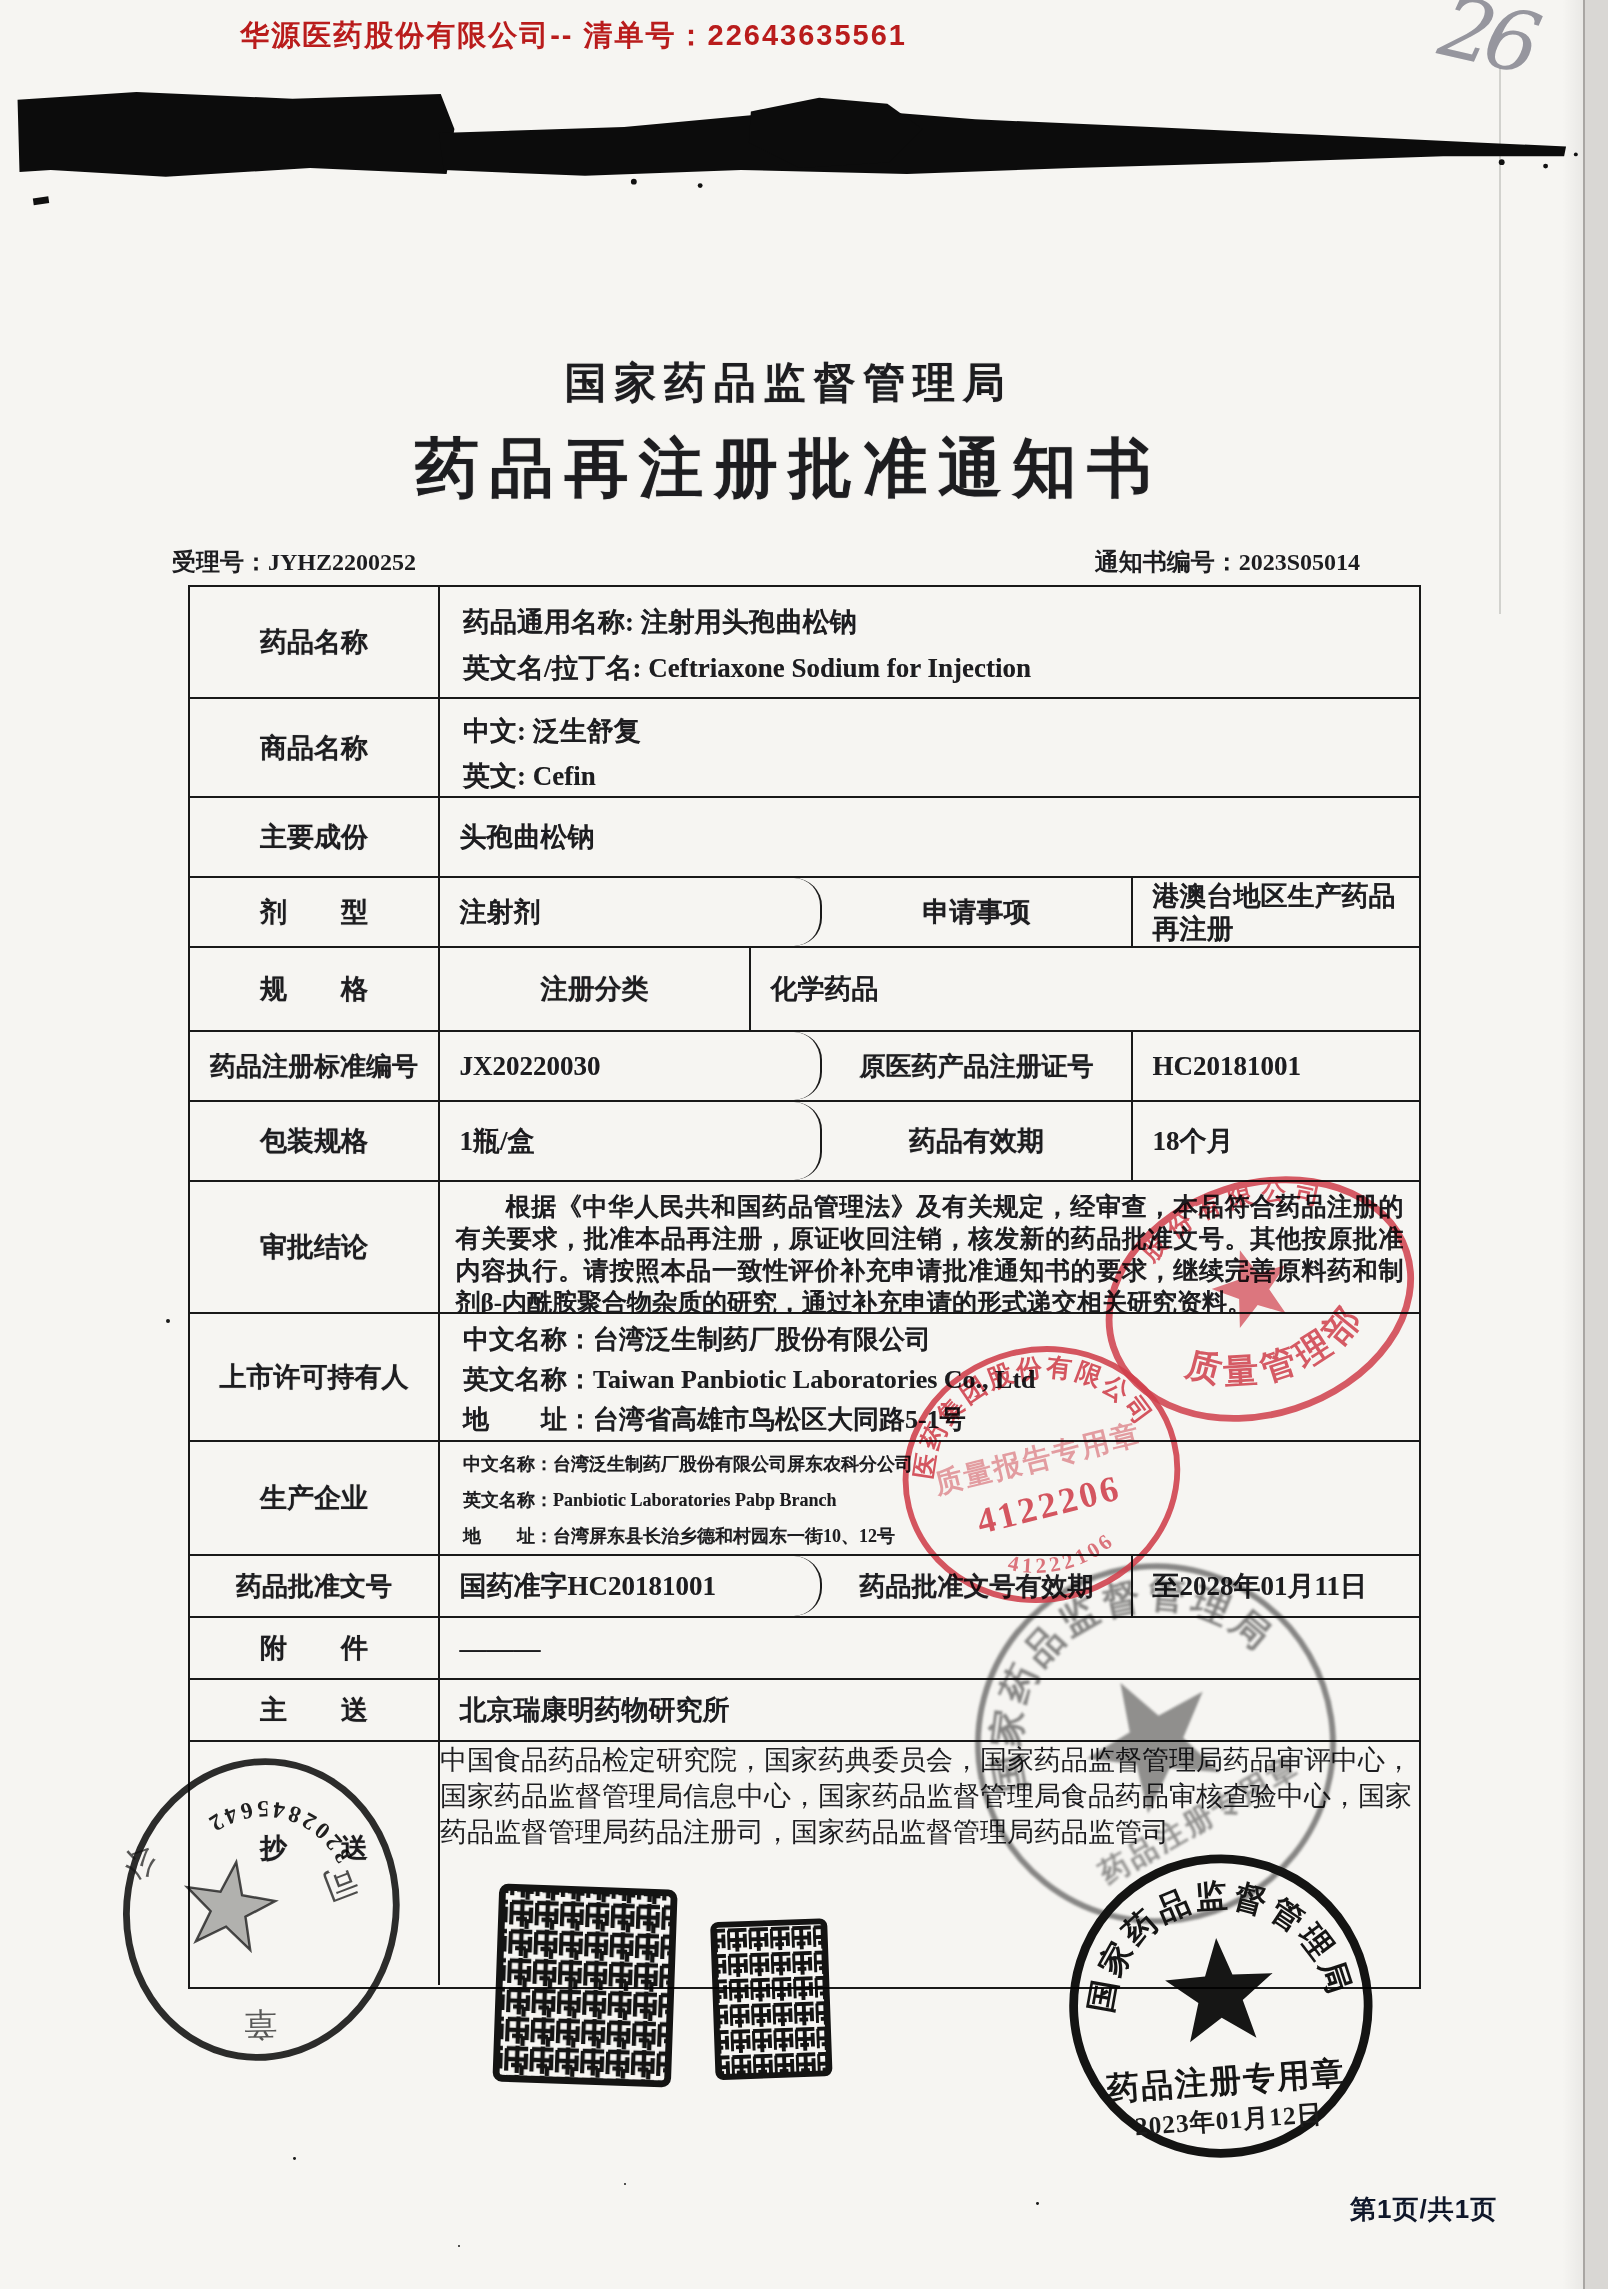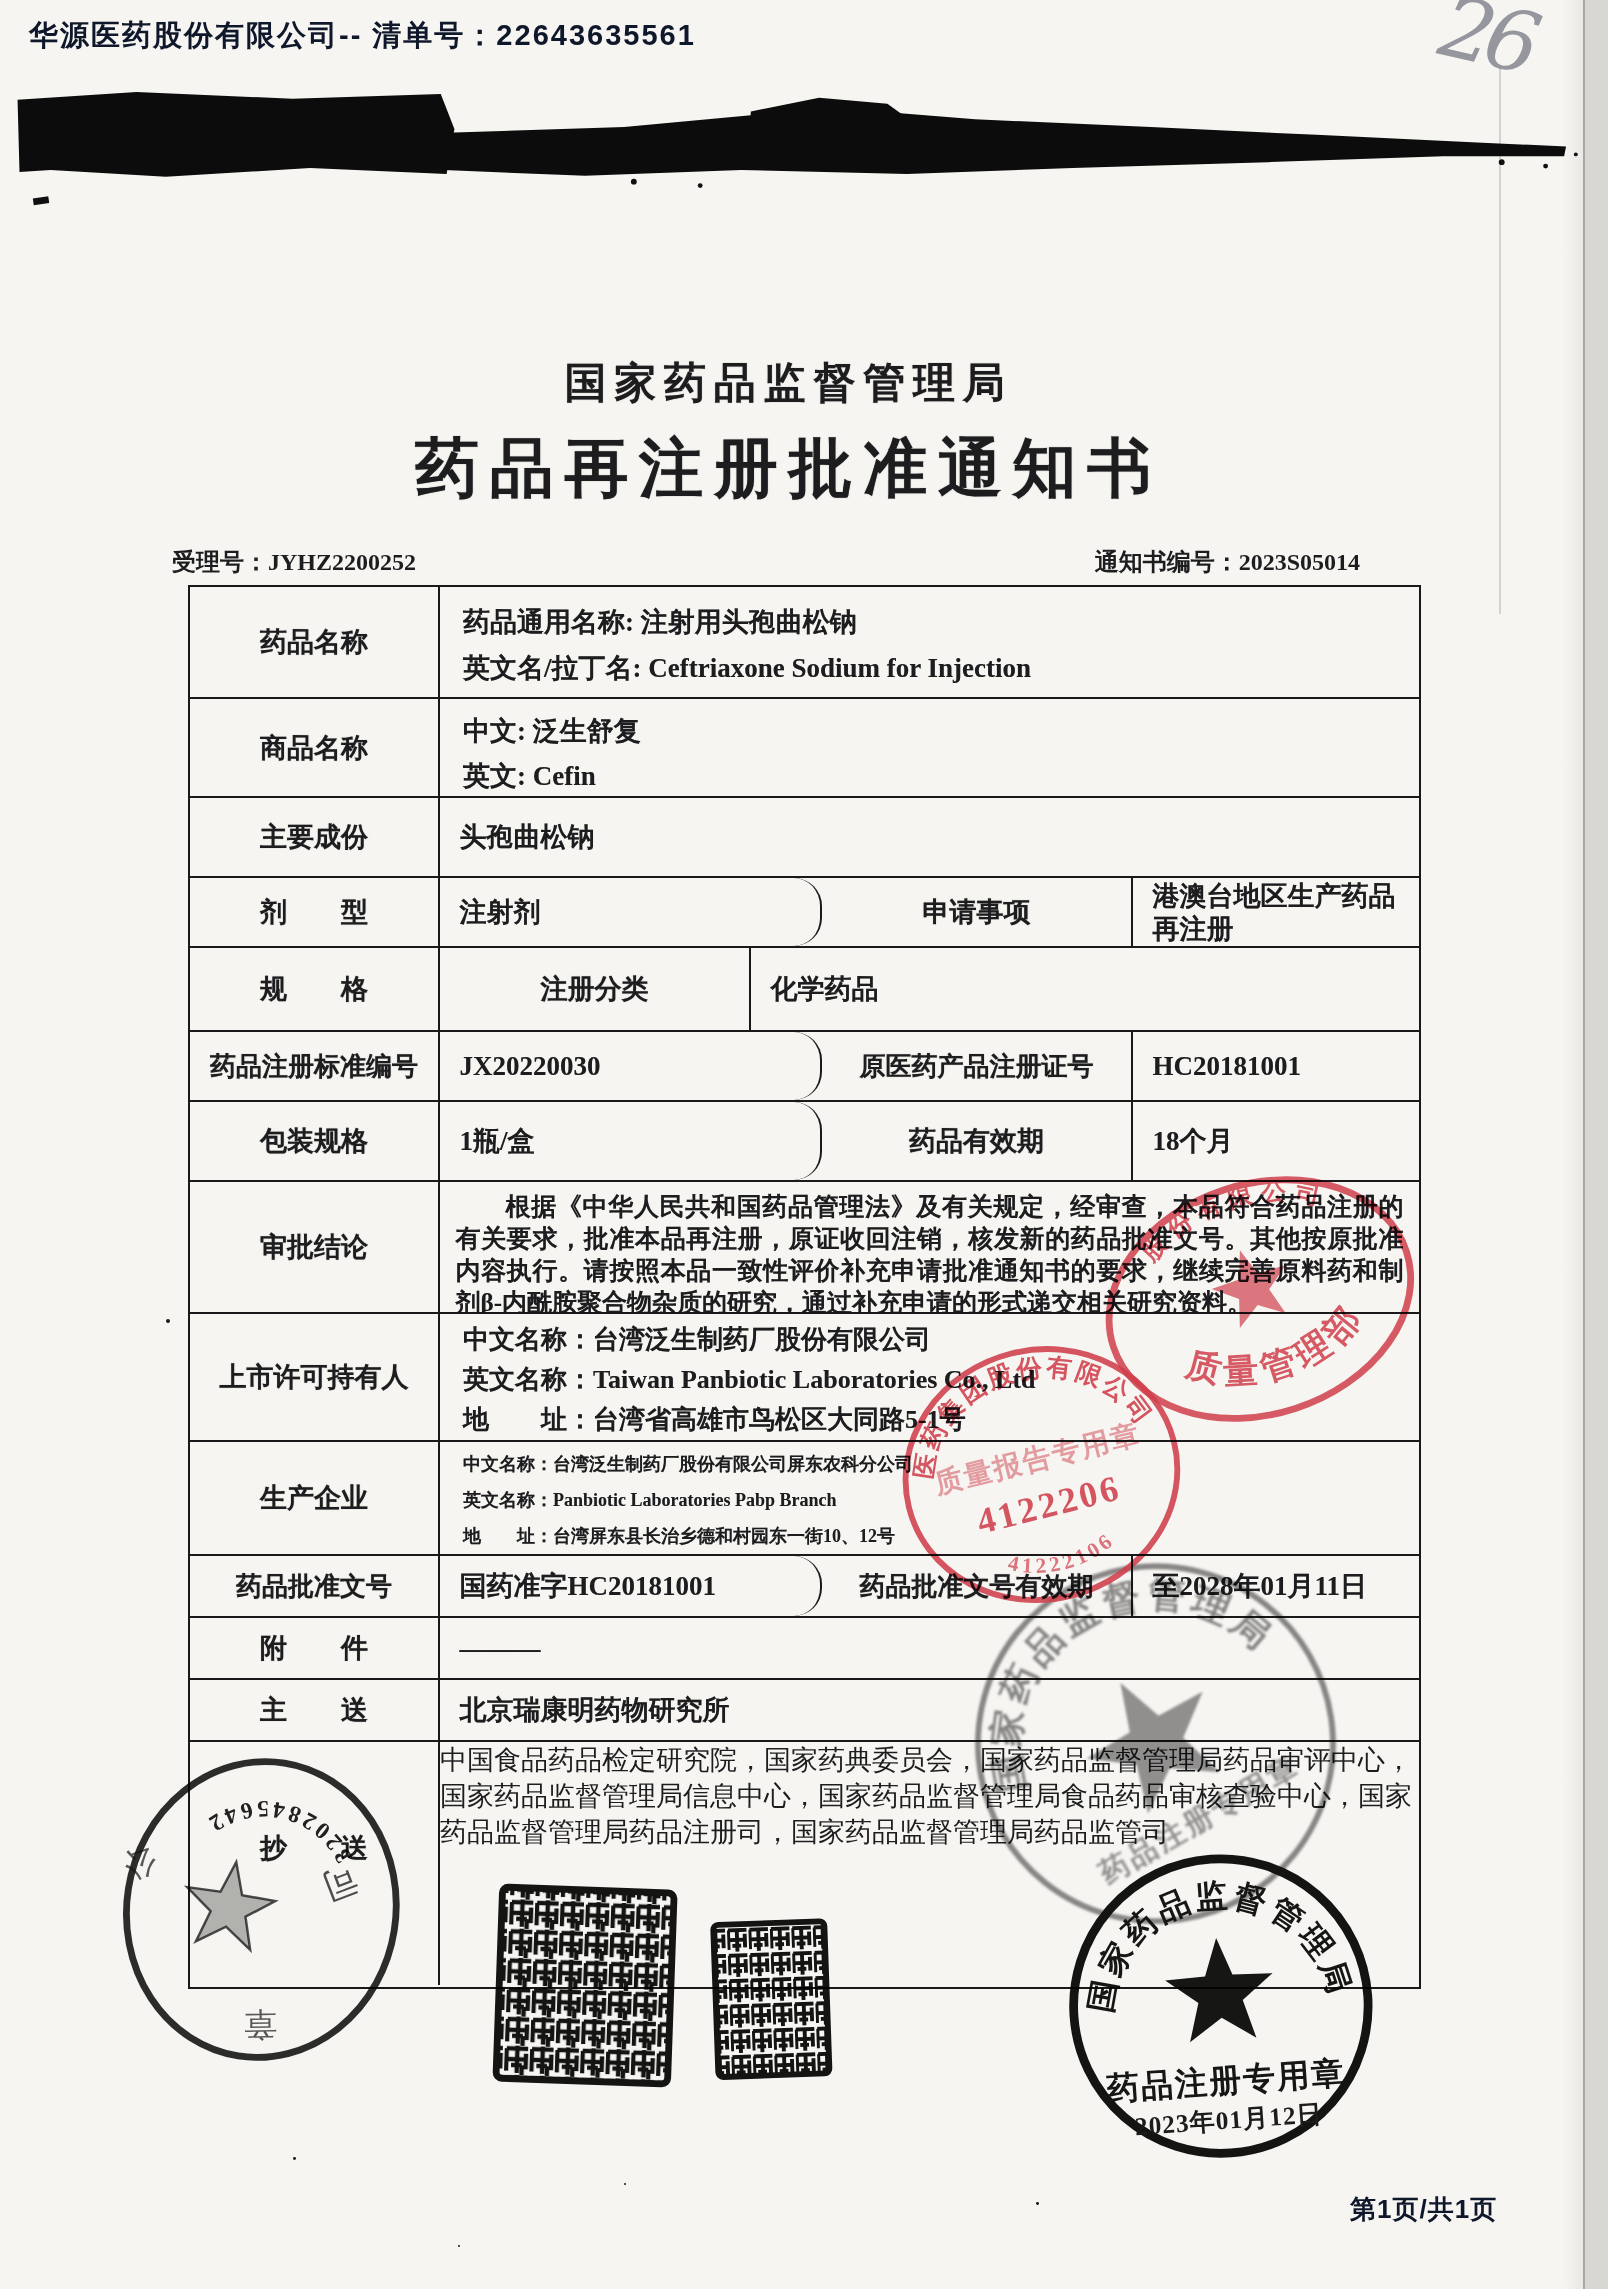--- a/index.html
+++ b/index.html
@@ -11,21 +11,21 @@
   }
   .abs{position:absolute;}
   
   .page-edge-shade{right:0;top:0;width:23.4px;height:2290px;background:#d9d7d4;border-left:2px solid #a9a6a3;}
   .page-edge-grad{right:25px;top:0;width:21.5px;height:2290px;background:linear-gradient(to right,rgba(0,0,0,0),rgba(0,0,0,0.05));}
   .crease{left:1499px;top:68px;width:2px;height:546px;background:rgba(120,118,115,0.28);}
 
   .scan-header{
     left:29px;top:15.6px;width:878px;
     font-family:"Liberation Sans","DejaVu Sans",sans-serif;
-    font-size:29px;font-weight:600;letter-spacing:2px;color:#0f172a;
+    font-size:29px;font-weight:600;letter-spacing:2px;color:#b91c1c;text-align:right;
   }
   .handnum{
     left:1441px;top:-13.7px;
     font-family:"DejaVu Serif",serif;font-style:italic;
     font-size:84px;color:#8e8e97;transform:rotate(13deg);letter-spacing:-7.8px;opacity:.92;
   }
   .agency-title{
     left:172px;top:355px;width:1233px;text-align:center;
     font-size:42px;font-weight:bold;letter-spacing:7.8px;
     text-shadow:0 0 1px rgba(0,0,0,.45);

